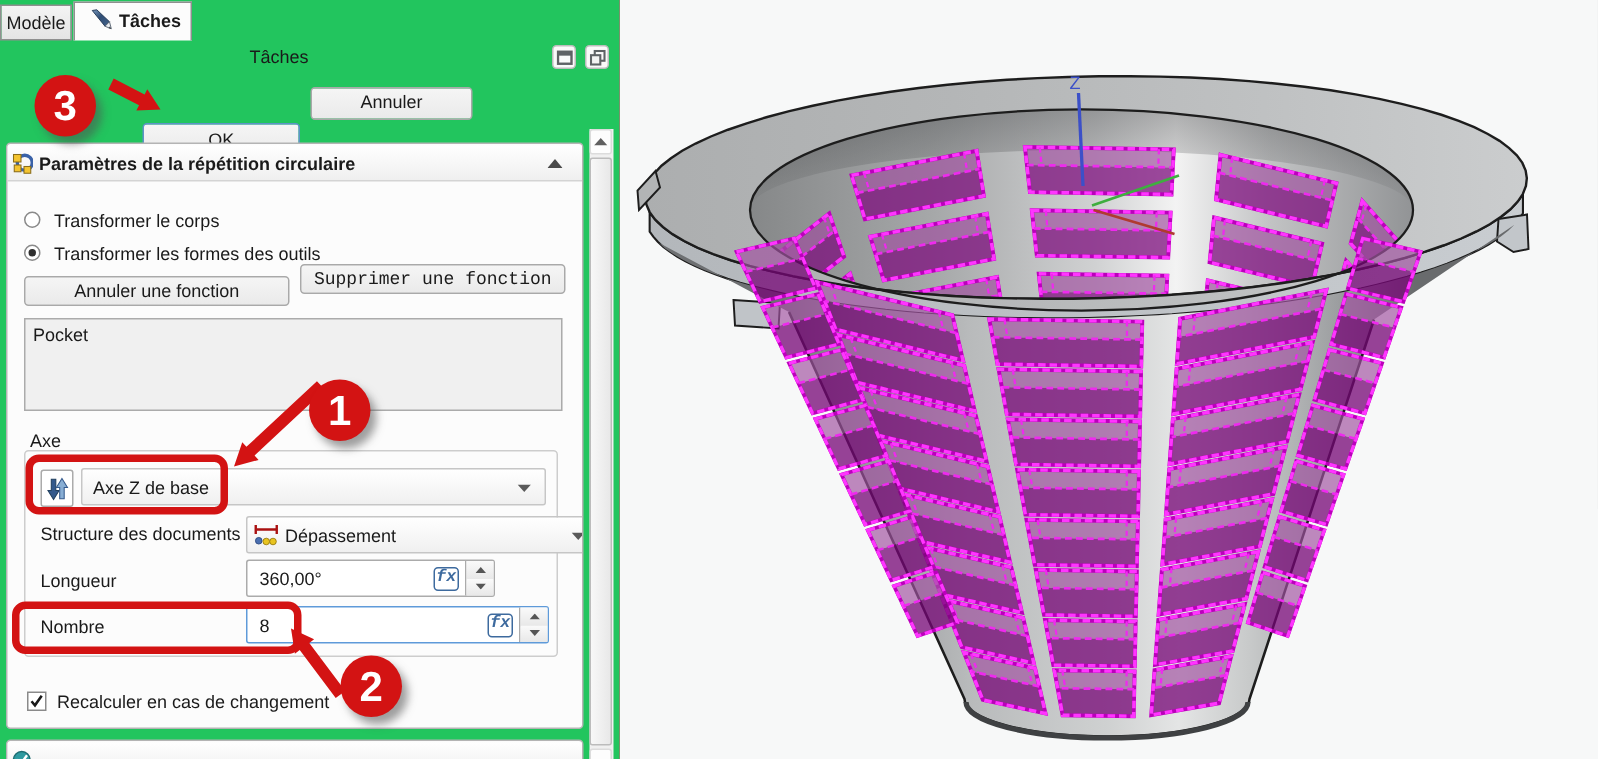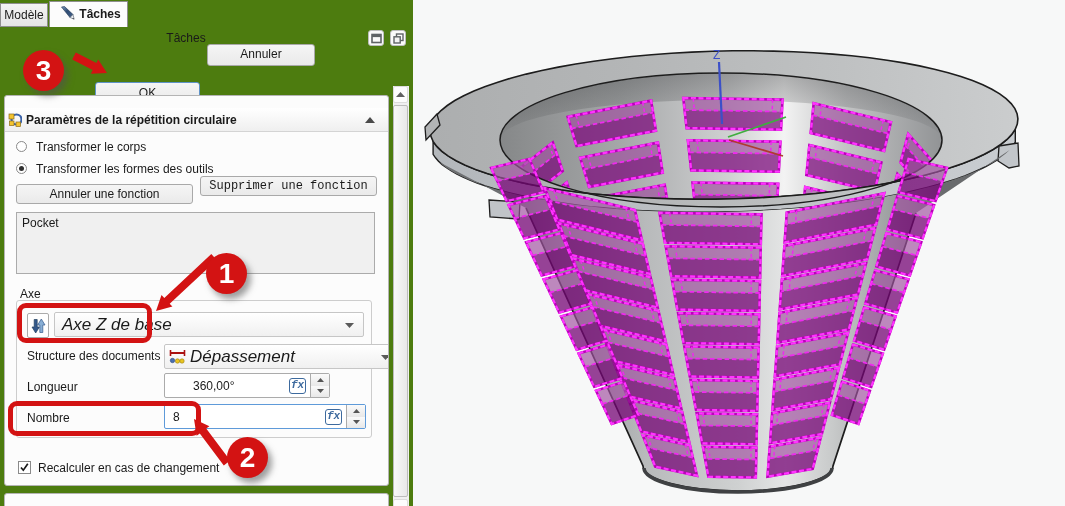--- a/index.html
+++ b/index.html
@@ -1,40 +1,40 @@
 <!DOCTYPE html>
 <html><head><meta charset="utf-8"><title>CAD</title><style>
 html,body{margin:0;padding:0;}
 body{width:1065px;height:506px;overflow:hidden;font-family:"Liberation Sans",sans-serif;font-size:12px;color:#1a1a1a;background:#f0f0f0;}
 #root{position:relative;width:1065px;height:506px;}
 #root > * {position:absolute;}
-.leftcol{left:0;top:0;width:413px;height:506px;background:#4d7c0f;border-right:4px solid #7f1d1d;}
+.leftcol{left:0;top:0;width:413px;height:506px;background:#22c55e;border-right:4px solid #7f1d1d;}
 .leftcol > *, .panel > *{position:absolute;}
 .tab{box-sizing:border-box;border:1px solid #8f8f8f;text-align:center;line-height:22px;font-size:12px;}
 .tab-inactive{background:linear-gradient(#f4f4f4,#e4e4e4);}
 .tab-active{background:#fcfcfc;border-bottom:none;line-height:24px;z-index:2;}
 .ttl{left:0;top:31px;width:372px;text-align:center;font-size:12px;}
 .winbtn{width:16px;height:16px;border:1px solid #bdbdbd;border-radius:3px;background:#fafafa;display:flex;align-items:center;justify-content:center;box-sizing:border-box;}
 .btn{box-sizing:border-box;border:1px solid #a9a9a9;border-radius:3px;background:linear-gradient(#f5f5f5,#eaeaea);text-align:center;line-height:19px;font-size:12px;}
 .btn.okbtn{border-color:#5e93c8;line-height:20px;margin-top:26px;}
 .sbar{left:393px;top:86px;width:16px;height:420px;background:#f0f0f0;}
 .sbar > *{position:absolute;}
 .sbtn{left:0px;width:15px;height:17px;background:#fdfdfd;border:1px solid #dcdcdc;border-radius:2px;box-sizing:border-box;display:flex;align-items:center;justify-content:center;}
 .sthumb{left:0px;top:19px;width:15px;height:392px;background:linear-gradient(90deg,#f8f8f8,#e8e8e8);border:1px solid #bcbcbc;border-radius:2px;box-sizing:border-box;}
 .panel{box-sizing:border-box;background:#fcfcfc;border:1px solid #b4b4b4;border-radius:3px;overflow:hidden;}
-.phead{left:0;top:12px;right:0;height:23px;background:linear-gradient(#ffffff,#efefef);border-bottom:1px solid #d4d4d4;display:flex;align-items:center;font-size:12px;}
+.phead{left:0;top:1px;right:0;height:23px;background:linear-gradient(#ffffff,#efefef);border-bottom:1px solid #d4d4d4;display:flex;align-items:center;font-size:12px;}
 .phead b{font-size:12px;}
 .collapse{position:absolute;right:13px;top:9px;}
 .lbl{font-size:12px;white-space:nowrap;}
 .radio{width:11px;height:11px;border:1px solid #8a8a8a;border-radius:50%;background:#fff;box-sizing:border-box;}
 .radio.checked::after{content:"";position:absolute;left:2px;top:2px;width:5px;height:5px;border-radius:50%;background:#2f2f2f;}
 .listbox{box-sizing:border-box;background:#f0f0f0;border:1px solid #ababab;font-size:12px;padding:3px 16px 0 5px;}
 .gbox{box-sizing:border-box;border:1px solid #cdcdcd;border-radius:3px;}
 .iconbtn{box-sizing:border-box;border:1px solid #ababab;border-radius:2px;background:#fff;display:flex;align-items:center;justify-content:center;}
-.combo{box-sizing:border-box;border:1px solid #c6c6c6;border-radius:2px;background:linear-gradient(#ffffff,#f0f0f0);display:flex;align-items:center;font-size:17px;font-style:italic;}
+.combo{box-sizing:border-box;border:1px solid #c6c6c6;border-radius:2px;background:linear-gradient(#ffffff,#f0f0f0);display:flex;align-items:center;font-size:12px;}
 .darr{position:absolute;right:9px;top:10px;}
 .field{box-sizing:border-box;border:1px solid #ababab;border-radius:2px;background:#fff;display:flex;align-items:center;font-size:12px;}
 .field.focus{border-color:#5e9ad9;}
 .field .fx{position:absolute;right:23px;top:4px;width:15px;height:14px;border:1px solid #3d6a9e;border-radius:3px;color:#3d6a9e;font-style:italic;font-weight:bold;font-size:11px;line-height:13px;text-align:center;font-family:Liberation Mono, monospace;}
 .field .spin{position:absolute;right:0;top:0;width:18px;height:23px;border-left:1px solid #ababab;}
 .field .spup,.field .spdn{position:absolute;left:0;width:18px;height:11.5px;background:linear-gradient(#fafafa,#e8e8e8);display:flex;align-items:center;justify-content:center;}
 .field .spup{top:0;border-bottom:1px solid #c9c9c9;}
 .field .spdn{bottom:0;}
 .cbox{width:13px;height:13px;border:1px solid #8a8a8a;background:#fff;box-sizing:border-box;font-size:11px;line-height:11px;text-align:center;color:#111;}
 .redrect{border:5px solid #d31313;border-radius:9px;box-sizing:border-box;}
@@ -72,21 +72,21 @@
         </svg>
   </div>
   <div class="winbtn" style="left:390px;top:30px;">
     <svg width="11" height="11" viewBox="0 0 11 11">
           <rect x="3.5" y="1" width="6.5" height="6.5" fill="none" stroke="#5f6366" stroke-width="1.4"></rect>
           <rect x="1" y="3.8" width="6.2" height="6.2" fill="#f3f3f3" stroke="#5f6366" stroke-width="1.4"></rect>
         </svg>
   </div>
 
   <div class="btn okbtn" style="left:95px;top:56px;width:105px;height:22px;">OK</div>
-  <div class="btn" style="left:207px;top:44px;width:108px;height:22px;">Annuler</div>
+  <div class="btn" style="left:207px;top:58px;width:108px;height:22px;">Annuler</div>
 
   <div class="sbar">
     <div class="sbtn" style="top:0;">
           <svg width="9" height="5" viewBox="0 0 9 5">
             <polygon points="4.5,0 9,5 0,5" fill="#606060"></polygon>
           </svg>
         </div>
     <div class="sthumb"></div>
     <div class="sbtn" style="top:413px;"></div>
   </div>
@@ -141,21 +141,21 @@
         <circle cx="8.5" cy="12" r="2.2" fill="#e8c420" stroke="#9a7d10" stroke-width="0.6"></circle>
         <circle cx="13" cy="12" r="2.2" fill="#e8c420" stroke="#9a7d10" stroke-width="0.6"></circle>
       </svg>
       <span style="margin-left:4px;">Dépassement</span>
       <svg class="darr" width="9" height="5" viewBox="0 0 9 5">
             <polygon points="0,0 9,0 4.5,5" fill="#5a5a5a"></polygon>
           </svg>
     </div>
 
     <div class="lbl" style="left:22px;top:284px;">Longueur</div>
-    <div class="field" style="left:159px;top:277px;width:166px;height:25px;padding-left:20px;">
+    <div class="field" style="left:159px;top:277px;width:166px;height:25px;">
       <span style="margin-left:8px;">360,00°</span>
       <div class="fx">fx</div>
       <div class="spin">
             <div class="spup">
               <svg width="7" height="4" viewBox="0 0 7 4">
                 <polygon points="3.5,0 7,4 0,4" fill="#555"></polygon>
               </svg>
             </div>
             <div class="spdn">
               <svg width="7" height="4" viewBox="0 0 7 4">

